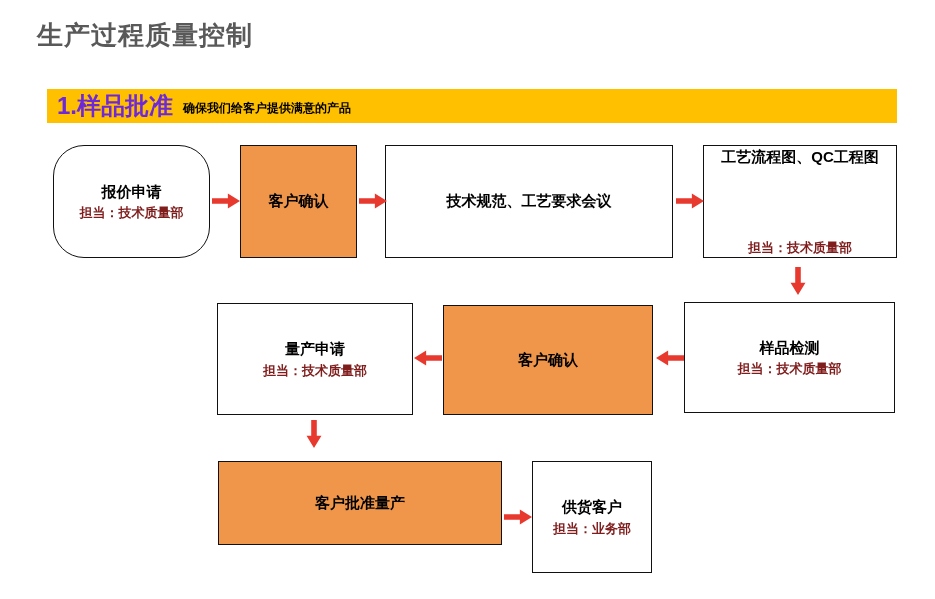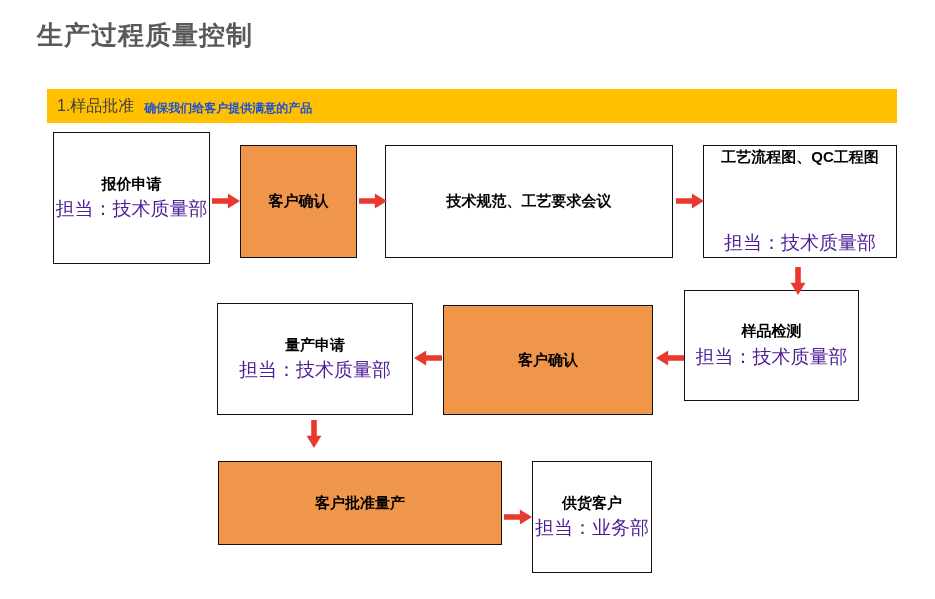--- a/index.html
+++ b/index.html
@@ -9,40 +9,40 @@
   .page-title {
     position: absolute; left: 37px; top: 18px;
     font-size: 26px; font-weight: 700; color: #595959;
     letter-spacing: 1px;
   }
 
   .banner {
     position: absolute; left: 47px; top: 89px; width: 850px; height: 34px;
     display: flex; align-items: center; padding-left: 10px;
   }
-  .banner-title { font-size: 16px; color: #404040; font-weight: 400; }
-  .banner-subtitle { font-size: 12px; color: #1d4ed8; font-weight: 700; margin-left: 10px; padding-top: 4px; }
+  .banner-title { font-size: 24px; color: #6d28d9; font-weight: 700; }
+  .banner-subtitle { font-size: 12px; color: #000000; font-weight: 700; margin-left: 10px; padding-top: 4px; }
 
   .node {
     position: absolute;
     border: 1.5px solid #111;
     background: #fff;
     display: flex; flex-direction: column;
     align-items: center; justify-content: center;
     text-align: center;
   }
   .node-title { font-size: 15px; font-weight: 700; color: #000; white-space: nowrap; line-height: 1.5; }
-  .node-subtitle { font-size: 19px; font-weight: 400; color: #4c1d95; white-space: nowrap; line-height: 1.5; }
+  .node-subtitle { font-size: 13px; font-weight: 700; color: #7f1d1d; white-space: nowrap; line-height: 1.5; }
 
   
-  .n-quote            { left: 53px;  top: 132px; width: 157px; height: 132px; }
+  .n-quote            { left: 53px;  top: 145px; width: 157px; height: 113px; border-radius: 31px; }
   .n-confirm1         { left: 240px; top: 145px; width: 117px; height: 113px; }
   .n-spec-meeting     { left: 385px; top: 145px; width: 288px; height: 113px; }
   .n-process-flow     { left: 703px; top: 145px; width: 194px; height: 113px; justify-content: space-between; }
-  .n-sample-test      { left: 684px; top: 290px; width: 175px; height: 111px; }
+  .n-sample-test      { left: 684px; top: 302px; width: 211px; height: 111px; }
   .n-confirm2         { left: 443px; top: 305px; width: 210px; height: 110px; }
   .n-mass-request     { left: 217px; top: 303px; width: 196px; height: 112px; }
   .n-approve          { left: 218px; top: 461px; width: 284px; height: 84px; }
   .n-supply           { left: 532px; top: 461px; width: 120px; height: 112px; }
 
   .arrow { position: absolute; width: 28px; height: 16px; color: #e8392e; }
   .arrow svg { display: block; width: 100%; height: 100%; }
   .a1 { left: 212px; top: 193px; }
   .a2 { left: 359px; top: 193px; }
   .a3 { left: 676px; top: 193px; }

